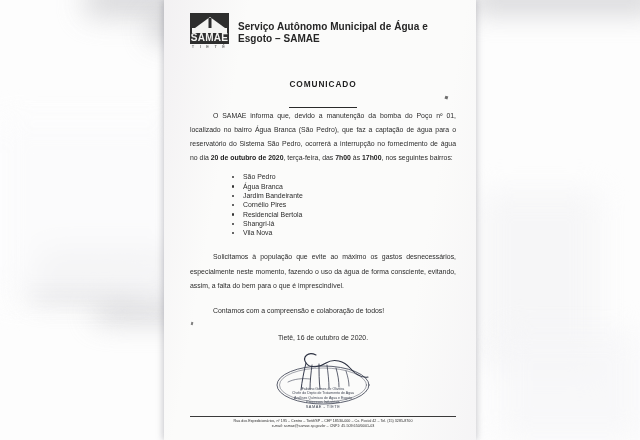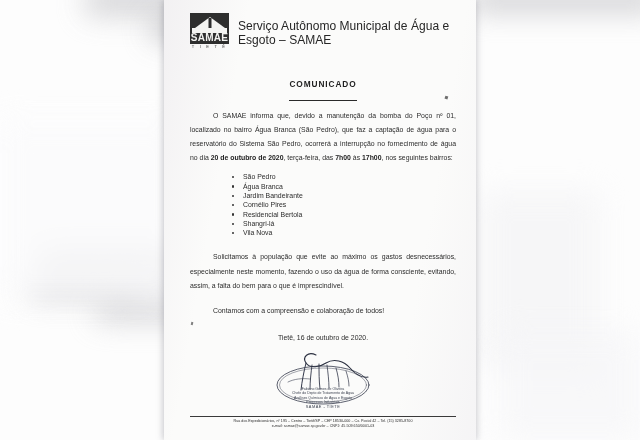--- a/index.html
+++ b/index.html
@@ -130,39 +130,39 @@
     position: absolute;
     left: 0; right: 0;
     top: 31px;
     text-align: center;
     font-size: 4px;
     letter-spacing: 2.2px;
     color: #3a3a3a;
     font-family: "Liberation Sans", sans-serif;
   }
   .org-name {
-    font-size: 12px;
-    font-weight: normal;
+    font-size: 10px;
+    font-weight: bold;
     color: #262626;
     letter-spacing: .05px;
     line-height: 1.2;
   }
 
   
   .doc-title {
     text-align: center;
     font-size: 8.3px;
     font-weight: bold;
     letter-spacing: .9px;
     margin-top: 26px;
     color: #1f1f1f;
   }
   .doc-title span {
     border-bottom: 1px solid #2a2a2a;
-    padding-bottom: 11px;
+    padding-bottom: 18px;
     text-align: center;
   }
 
   
   .body-copy { margin-top: 20px; }
   .para {
     font-size: 6.9px;
     line-height: 14.1px;
     text-align: justify;
     color: #2b2b2b;

